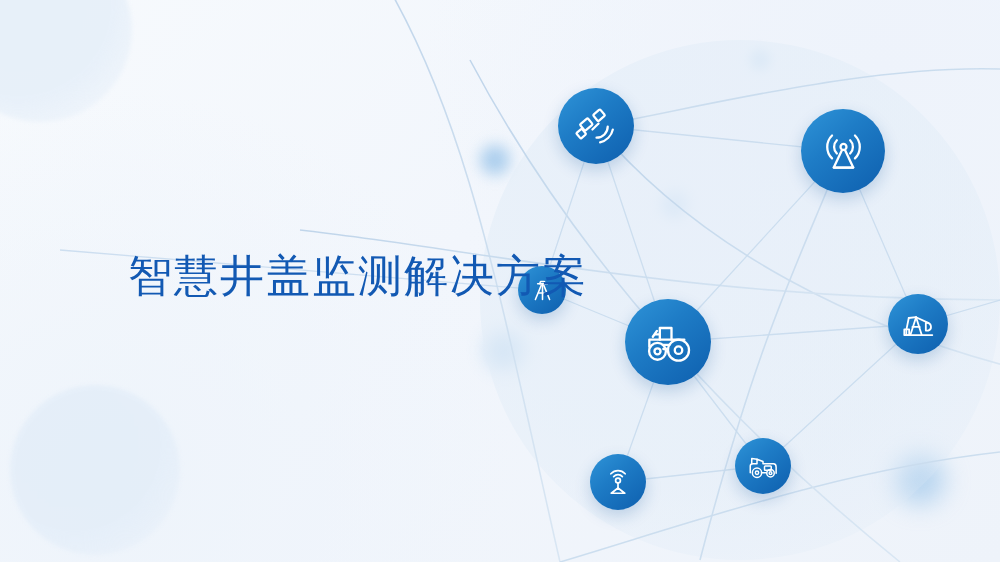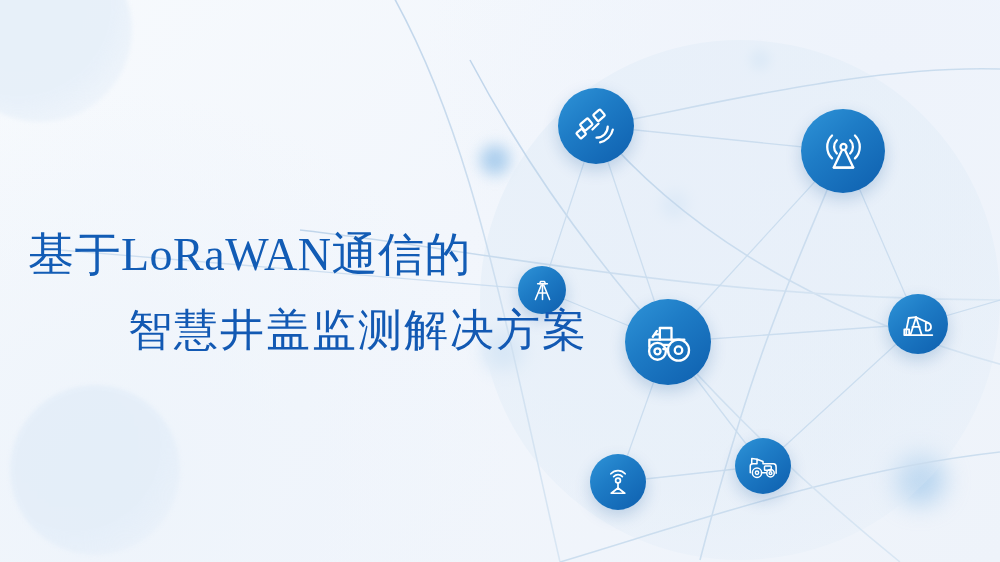--- a/index.html
+++ b/index.html
@@ -195,17 +195,16 @@
       <path d="M18.2 16.8 A8 8 0 0 1 29.8 16.8"></path>
       <path d="M14.5 13 A13 13 0 0 1 33.5 13"></path>
       <path d="M24 25.5 L24 32"></path>
       <path d="M24 32 L15 39 L33 39 Z"></path>
     </svg>
         </span>
       </div>
     </div>
 
   <div id="title-block">
-    <div id="title-line1">基于LoRaWAN通信的</div>
     <div id="title-line2">智慧井盖监测解决方案</div>
   </div>
 
 </div>
 
 </body></html>

